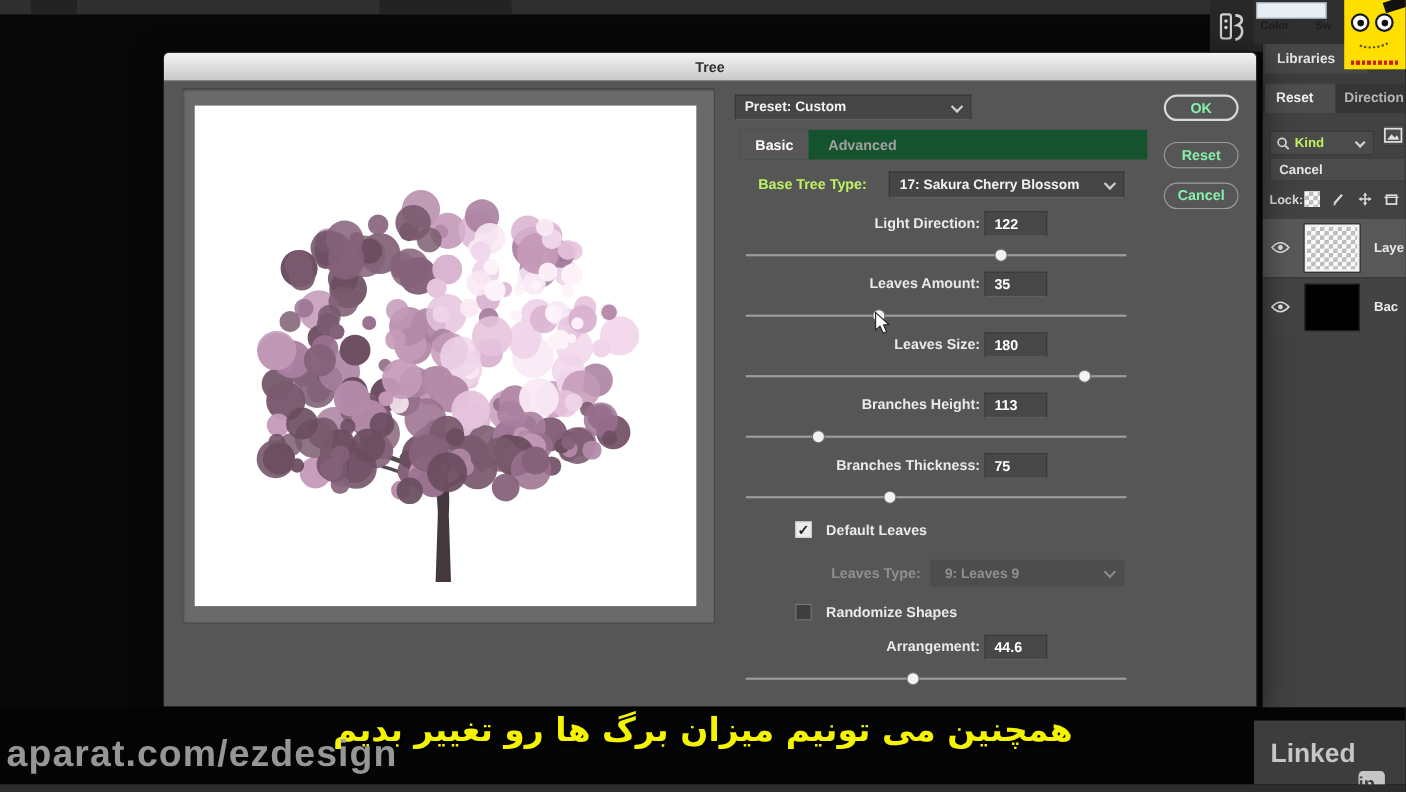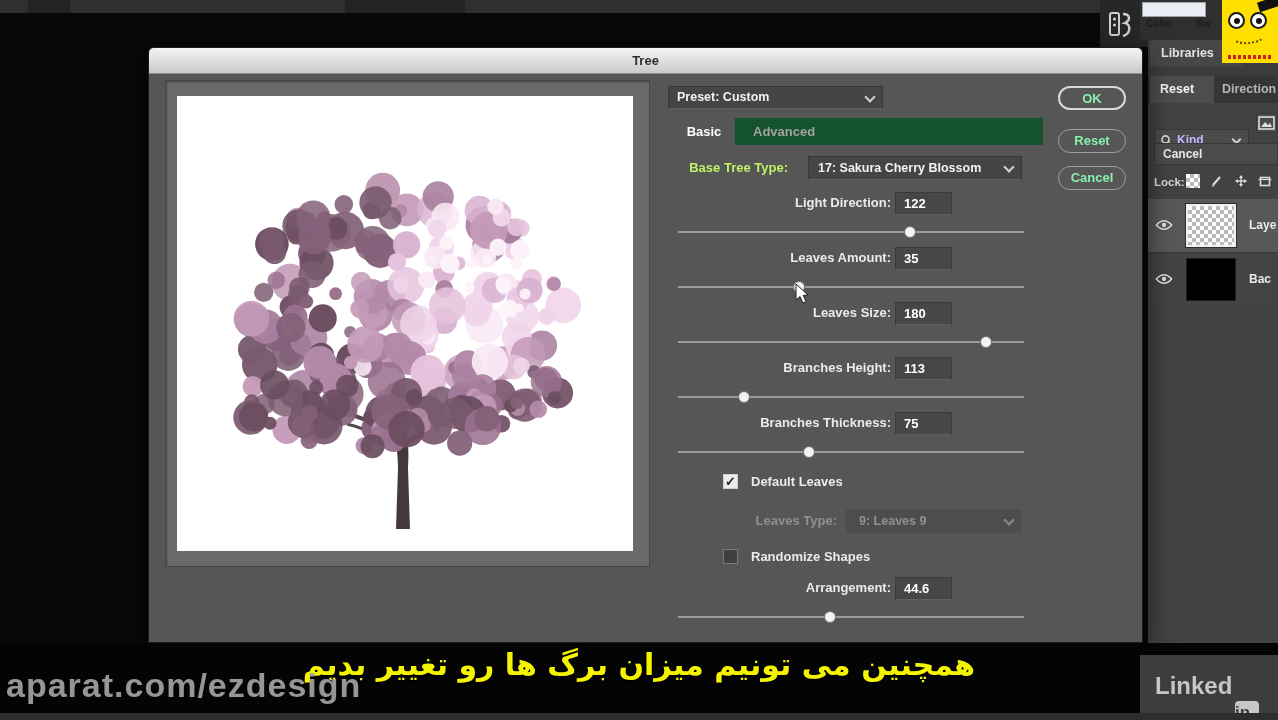--- a/index.html
+++ b/index.html
@@ -20,22 +20,22 @@
   .rp-frag { position:absolute; top:18px; font:700 10px "Liberation Sans",sans-serif; color:#1d1d1d; }
   .tab-libraries { position:absolute; left:1150px; top:40px; width:93px; height:27px; background:#474747;
                    border-radius:4px 4px 0 0; color:#e2e2e2; font:700 12.5px "Liberation Sans",sans-serif;
                    line-height:27px; padding-left:11px; }
   .rp-tabstrip { position:absolute; left:1148px; top:76px; width:130px; height:27px; background:#353535; }
   .tab-layers { position:absolute; left:2px; top:0; width:64px; height:27px; background:#4d4d4d;
                 color:#f2f2f2; font:700 12.5px "Liberation Sans",sans-serif; line-height:27px; padding-left:10px; }
   .tab-channels { position:absolute; left:74px; top:0; height:27px; color:#b5b5b5;
                   font:700 12.5px "Liberation Sans",sans-serif; line-height:27px; }
   .rp-body { position:absolute; left:1148px; top:103px; width:130px; height:555px; background:#424242; }
-  .kind-box { position:absolute; left:6px; top:26px; width:95px; height:22px; background:#4b4b4b;
-              border:1px solid #383838; color:#c4b5fd; font:700 12px "Liberation Sans",sans-serif;
+  .kind-box { position:absolute; left:6px; top:16px; width:95px; height:22px; background:#4b4b4b;
+              border:1px solid #383838; color:#bef264; font:700 12px "Liberation Sans",sans-serif;
               line-height:20px; padding-left:22px; }
   .kind-box .svg-ic { position:absolute; left:5px; top:4px; }
   .pic-btn { position:absolute; left:108px; top:10px; width:21px; height:20px; background:#4b4b4b; border:1px solid #383838; }
   .normal-box { position:absolute; left:6px; top:40px; width:124px; height:22px; background:#4b4b4b;
                 border:1px solid #383838; color:#e8e8e8; font:700 12px "Liberation Sans",sans-serif;
                 line-height:20px; padding-left:8px; }
   .lock-row { position:absolute; left:6px; top:70px; height:18px; color:#d8d8d8;
               font:700 11.5px "Liberation Sans",sans-serif; line-height:18px; }
   .lock-ic { position:absolute; top:71px; width:14px; height:14px; }
   .checker { background-image:

